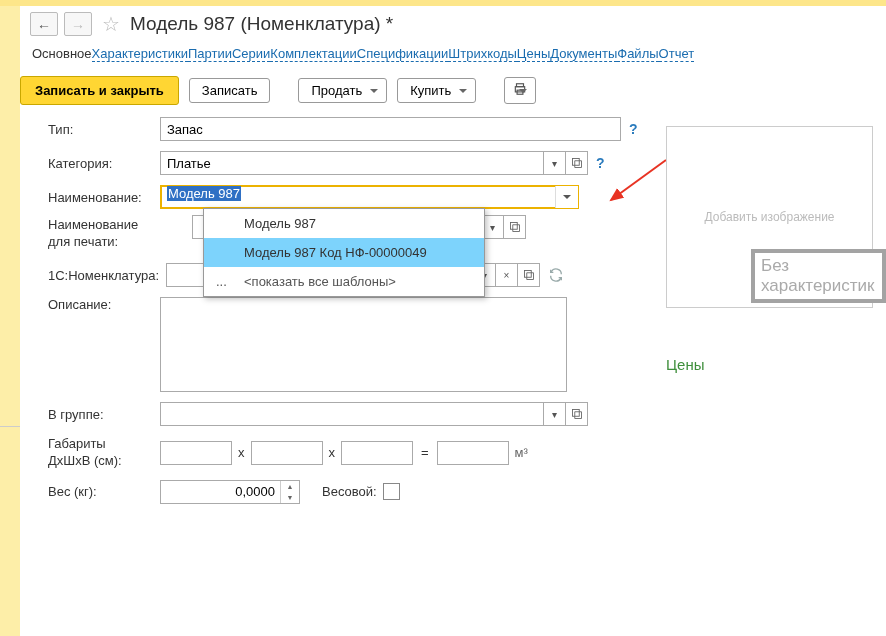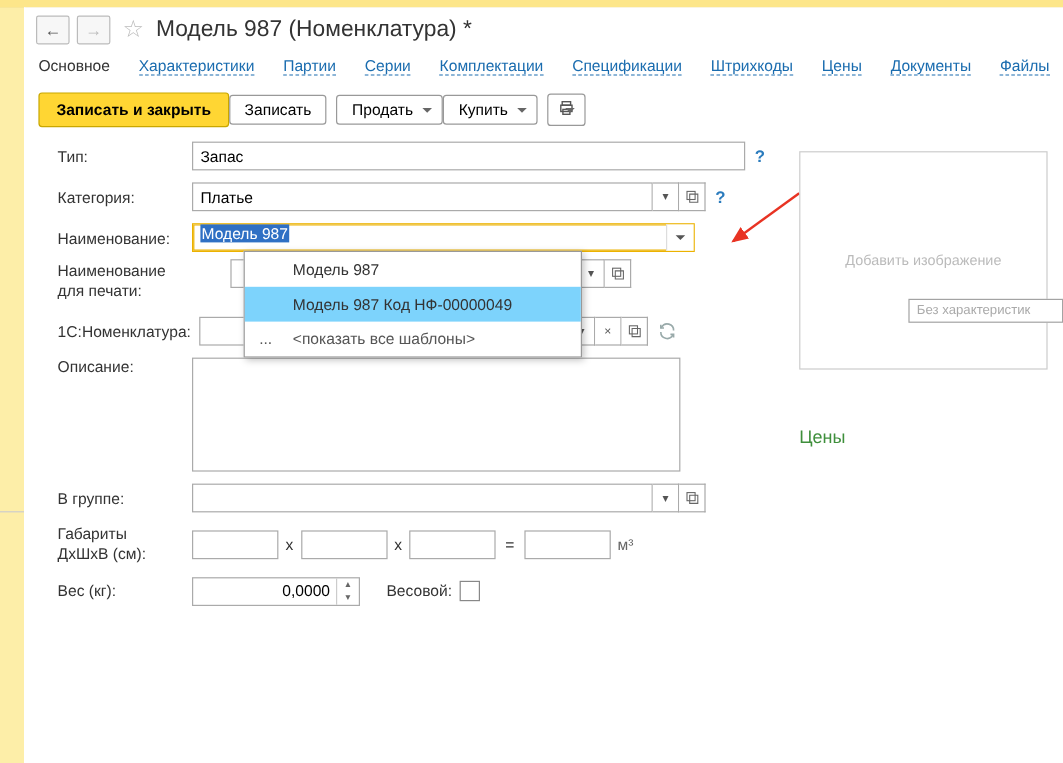--- a/index.html
+++ b/index.html
@@ -6,24 +6,24 @@
 .frame{width:886px;height:636px;position:relative;background:#fff;overflow:hidden}
 .topbar{height:6px;background:#fde68a;border-bottom:1px solid #e0c050}
 .sidecol{position:absolute;left:0;top:6px;width:20px;height:630px;background:#fdeea8;border-right:1px solid #d9d9d9}
 .sidecol .brk{height:1px;background:#ccc;margin-top:420px}
 .content{position:absolute;left:20px;top:6px;right:0;bottom:0;background:#fff}
 .hdr{padding:6px 10px 6px 10px;display:flex;align-items:center;gap:6px}
 .navbtn{width:26px;height:22px;border:1px solid #bbb;background:#f7f7f7;display:inline-flex;align-items:center;justify-content:center;font-size:14px;color:#555;border-radius:2px}
 .navbtn.d{color:#bbb}
 .star{color:#bbb;font-size:20px;margin:0 4px}
 .title{font-size:19px;color:#333}
-.tabs{padding:4px 12px 8px;display:flex;gap:24px;font-size:13px}
+.tabs{padding:4px 12px 8px;display:flex;gap:0;font-size:13px}
 .tab{color:#1a6caf;border-bottom:1px dashed #1a6caf;cursor:pointer}
 .tab.active{color:#333;border:none;font-weight:normal}
-.bar{padding:6px 12px 8px;display:flex;gap:0;align-items:center}
+.bar{padding:6px 0 8px;display:flex;gap:10px;align-items:center}
 .btn{border:1px solid #999;background:#fff;padding:4px 12px;border-radius:3px;font-size:13px}
 .btn.primary{background:#ffd633;border-color:#c9a700;font-weight:bold;padding:6px 14px}
 .btn.dd{padding-right:24px;position:relative}
 .btn.dd::after{content:'';position:absolute;right:8px;top:50%;margin-top:-2px;border:4px solid transparent;border-top-color:#666}
 .btn.icon{padding:4px 8px}
 .sep{width:8px}
 .form{padding:4px 28px}
 .row{display:flex;align-items:center;margin-bottom:10px;position:relative}
 .lbl{width:112px;color:#333;font-size:13px}
 .inp{border:1px solid #aaa;height:24px;box-sizing:border-box;padding:0 6px;font-size:13px;background:#fff}
@@ -43,21 +43,21 @@
 .dditem.more{color:#555}
 .dditem.more::before{content:'...';position:absolute;left:12px}
 .arrow{position:absolute;pointer-events:none}
 .arrow svg{width:70px;height:55px}
 .ta{border:1px solid #aaa;width:407px;height:95px;resize:none;box-sizing:border-box;padding:4px;font-family:inherit;font-size:13px}
 .right{position:absolute;right:10px;top:120px;width:210px}
 .imgbox{border:1px solid #ccc;width:205px;height:180px;display:flex;align-items:center;justify-content:center;color:#bbb;font-size:12px}
 .prices{margin-top:48px}
 .prices h3{color:#3f8f3c;font-size:15px;font-weight:normal;margin:0 0 18px}
 .noprice{color:#888;font-style:italic;font-size:14px}
-.charsel{position:absolute;right:0;top:243px;border:1px solid #a3a3a3;padding:3px 6px;color:#aaa;font-size:11px;width:115px;background:#fff}
+.charsel{position:absolute;right:0;top:243px;border:4px solid #a3a3a3;padding:3px 6px;color:#aaa;font-size:17px;width:115px;background:#fff}
 .code{margin-left:14px}
 .codelbl{margin-right:8px}
 .codeinp{border:1px solid #aaa;height:24px;width:115px;padding:0 6px;box-sizing:border-box}
 .dims .inp{width:72px}
 .dims .x{margin:0 6px}
 .eq{margin:0 8px}
 .cube{margin-left:6px;color:#666}
 .wt .inp{width:140px;text-align:right;padding-right:24px}
 .wtwrap{position:relative;display:inline-block}
 .wtwrap .spin{position:absolute;right:1px;top:1px;width:18px;height:22px;border-left:1px solid #ccc;display:flex;flex-direction:column}

